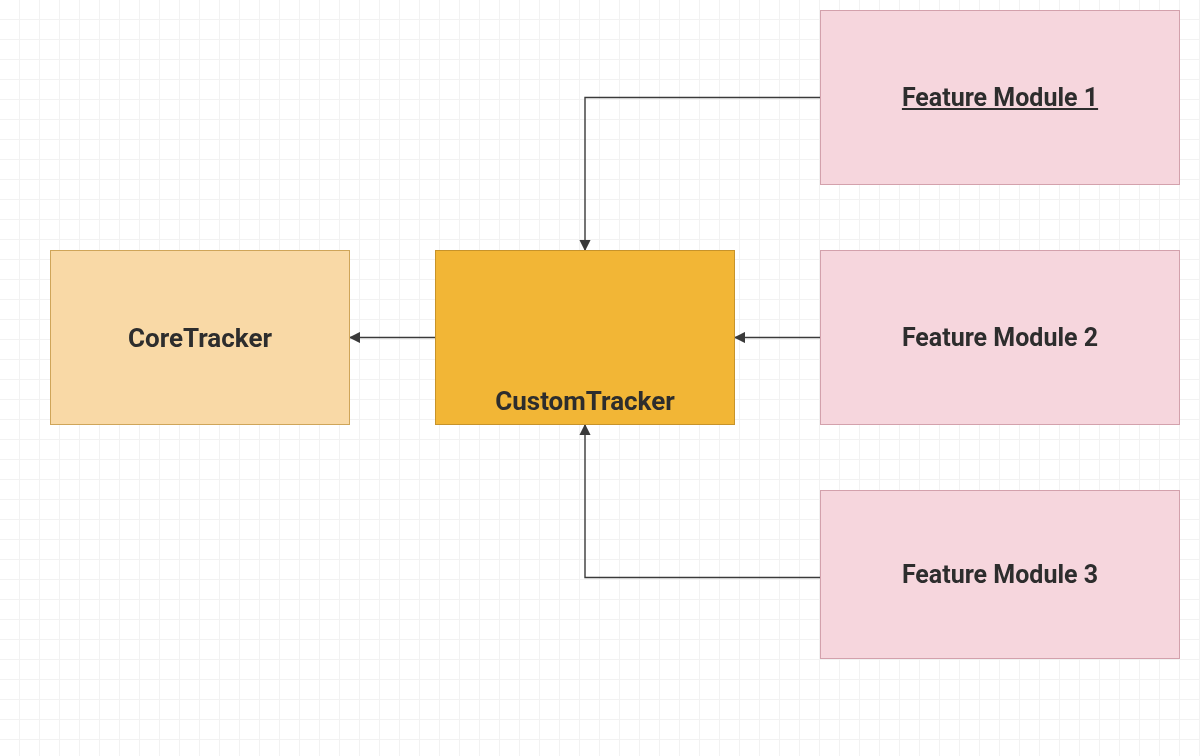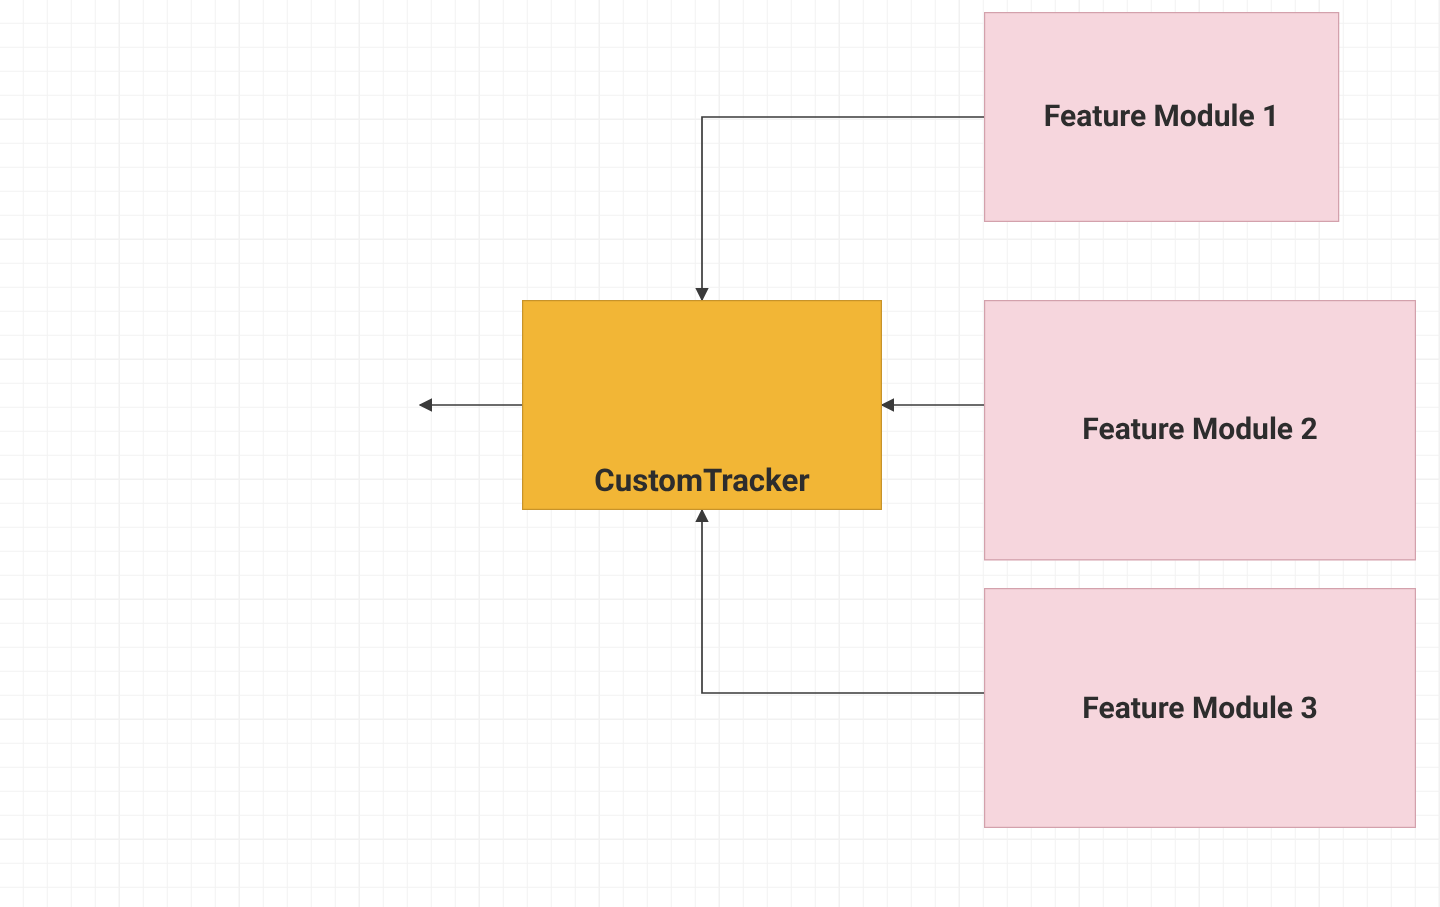--- a/index.html
+++ b/index.html
@@ -70,30 +70,33 @@
       </marker>
     </defs>
     <g id="edge-paths" stroke="#3a3a3a" stroke-width="1.4" fill="none">
         <path d="M 435 337.5 L 350 337.5" marker-end="url(#arrow)"></path>
         <path d="M 820 97.5 L 585 97.5 L 585 250" marker-end="url(#arrow)"></path>
         <path d="M 820 337.5 L 735 337.5" marker-end="url(#arrow)"></path>
         <path d="M 820 577.5 L 585 577.5 L 585 425" marker-end="url(#arrow)"></path>
       </g>
   </svg>
 
+  <div class="node core" id="node-core" style="left: 50px; top: 250px; width: 300px; height: 175px;">
+    <span>CoreTracker</span>
+  </div>
 
   <div class="node custom" id="node-custom" style="left: 435px; top: 250px; width: 300px; height: 175px; align-items: flex-end;">
     <span>CustomTracker</span>
   </div>
 
-  <div class="node feature" id="node-feat1" style="left: 820px; top: 10px; width: 296px; height: 175px;">
+  <div class="node feature" id="node-feat1" style="left: 820px; top: 10px; width: 360px; height: 175px; text-decoration: underline;">
     <span>Feature Module 1</span>
   </div>
 
-  <div class="node feature" id="node-feat2" style="left: 820px; top: 250px; width: 360px; height: 217px;">
+  <div class="node feature" id="node-feat2" style="left: 820px; top: 250px; width: 360px; height: 175px;">
     <span>Feature Module 2</span>
   </div>
 
-  <div class="node feature" id="node-feat3" style="left: 820px; top: 490px; width: 360px; height: 200px;">
+  <div class="node feature" id="node-feat3" style="left: 820px; top: 490px; width: 360px; height: 169px;">
     <span>Feature Module 3</span>
   </div>
 
 </div>
 
 </body></html>

